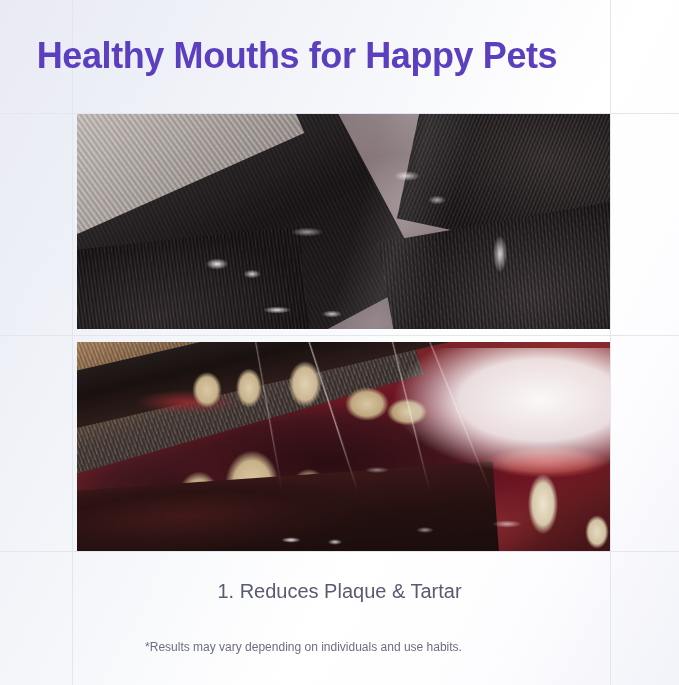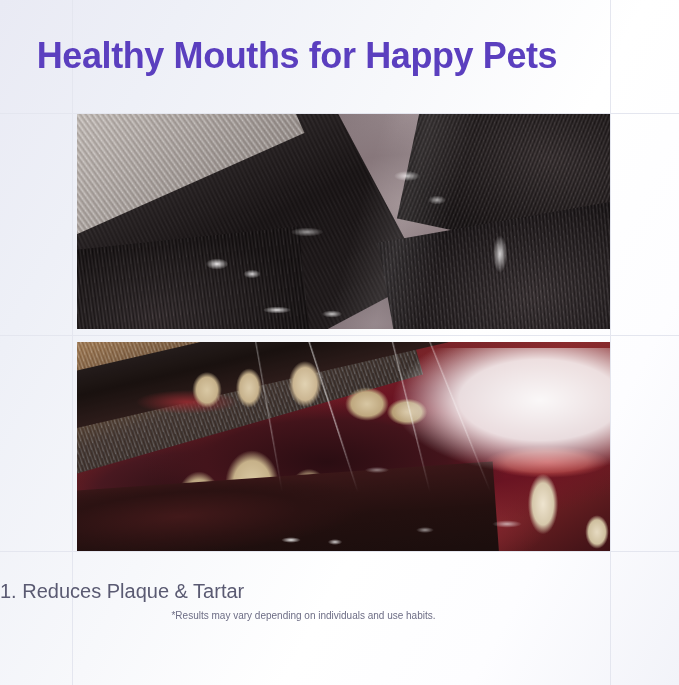--- a/index.html
+++ b/index.html
@@ -248,35 +248,36 @@
       radial-gradient(ellipse 12px 4px at 348px 188px, rgba(255,255,255,0.55), rgba(255,255,255,0) 74%),
       radial-gradient(ellipse 16px 4px at 300px 128px, rgba(255,255,255,0.45), rgba(255,255,255,0) 76%);
   }
 
   
   #benefits {
     position: absolute;
     left: 0;
     top: 578px;
     width: 679px;
+    text-align: center;
     color: #5a5a72;
     font-size: 20px;
     line-height: 27px;
     font-weight: 400;
   }
   #benefits .b-line { display: block; }
 
   #disclaimer {
     position: absolute;
     left: 0;
-    top: 607px;
+    top: 638px;
     width: 607px;
     text-align: center;
     color: #6d6d85;
-    font-size: 10px;
+    font-size: 12px;
     line-height: 18px;
     font-weight: 400;
   }
 </style>
 </head>
 <body>
 
 <div id="page">
 
   <div class="gridline h" style="top:113px;"></div>

